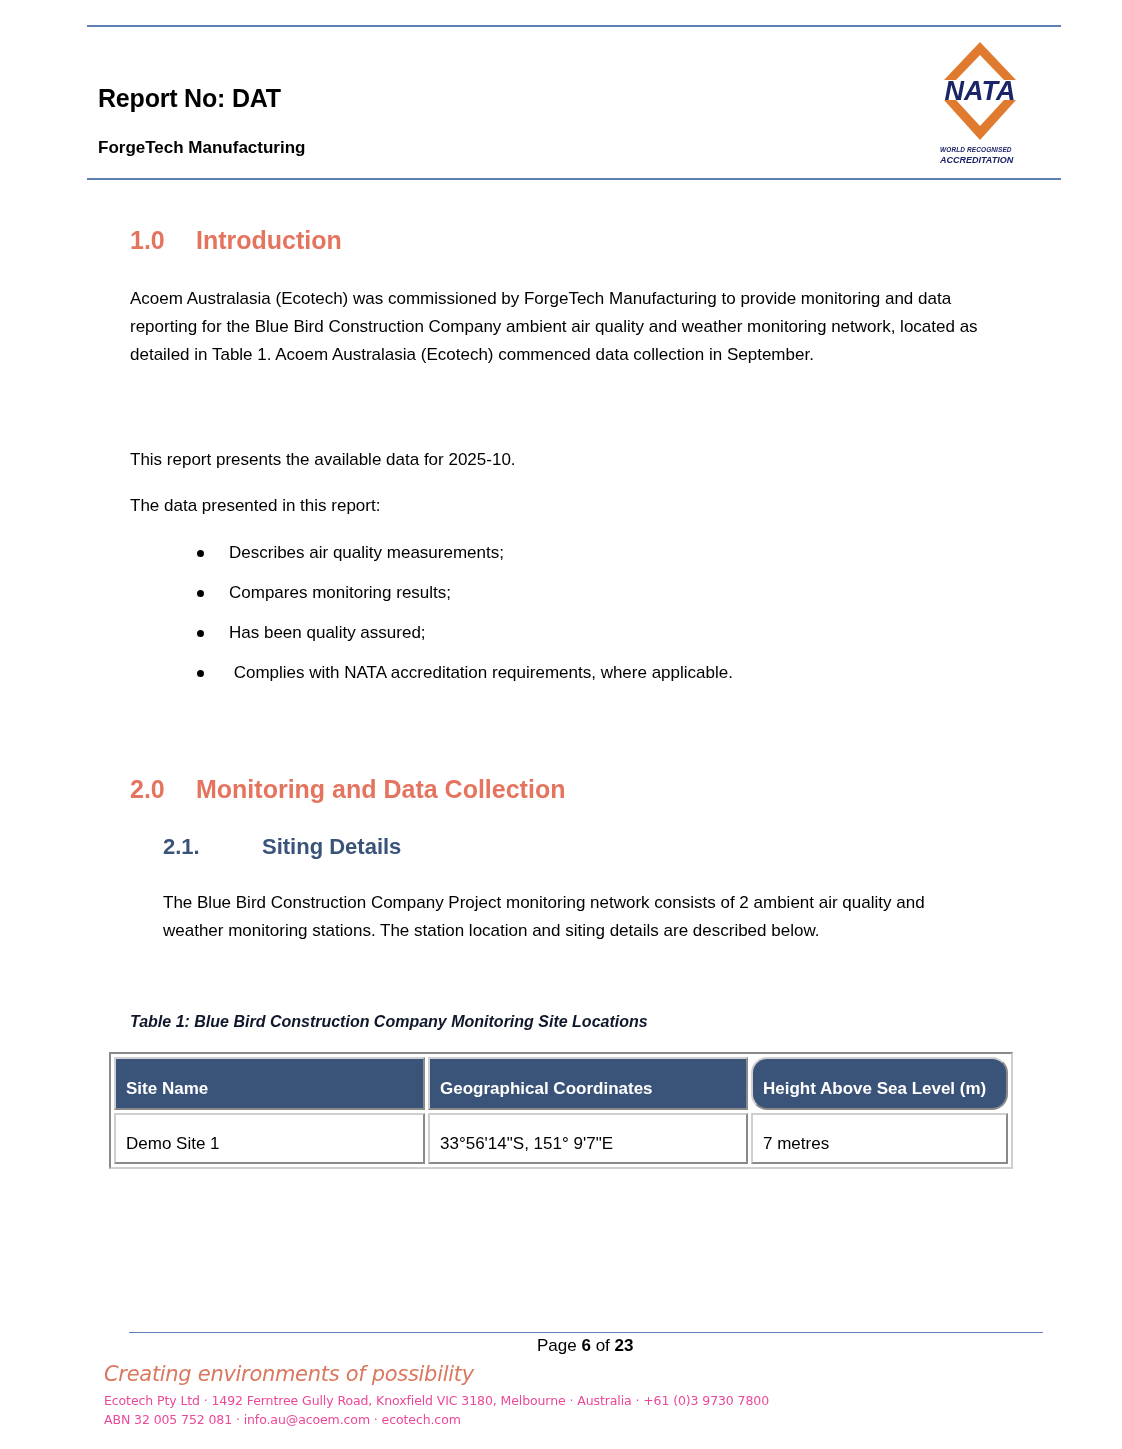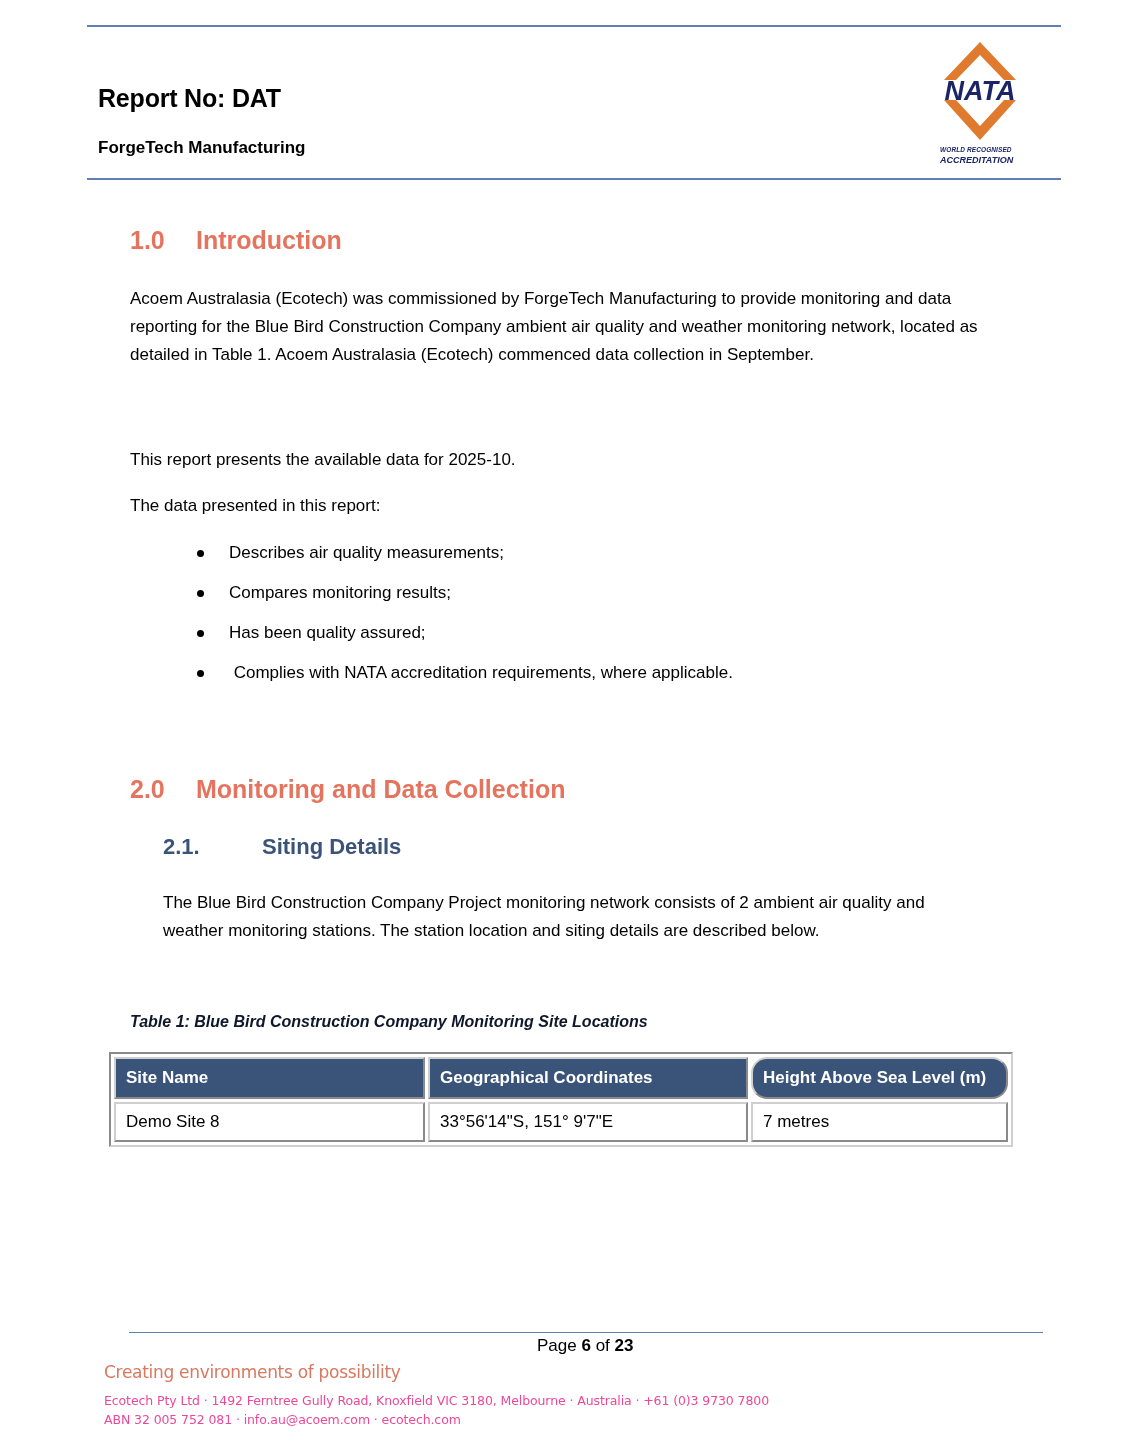--- a/index.html
+++ b/index.html
@@ -16,26 +16,26 @@
   .h1 .num { display: inline-block; width: 66px; }
   .h2 { position: absolute; font-size: 22px; font-weight: bold; color: #3a5479; white-space: nowrap; }
   .h2 .num { display: inline-block; width: 99px; }
   .para { position: absolute; font-size: 17px; line-height: 28px; width: 880px; }
   .bullet { position: absolute; font-size: 17px; white-space: nowrap; }
   .bullet .dot { position: absolute; left: 0; top: 7px; width: 7px; height: 7px; border-radius: 50%; background: #000; }
   .bullet .txt { position: absolute; white-space: nowrap; }
   .caption { left: 130px; top: 1013px; font-size: 16px; font-weight: bold; font-style: italic; color: #0f172a; }
   table.sites { position: absolute; left: 109px; top: 1052px; border-collapse: separate; border-spacing: 3px;
                 border: 2px solid #8a8a8a; border-right-color: #cfcfcf; border-bottom-color: #cfcfcf; }
-  table.sites th, table.sites td { height: 36px; padding: 0 0 0 10px; text-align: left; font-size: 17px;
+  table.sites th, table.sites td { height: 36px; padding: 11px 0 0 10px; text-align: left; font-size: 17px;
                 border: 2px solid #8a8a8a; border-top-color: #cfcfcf; border-left-color: #cfcfcf; }
   table.sites th { background: #3a5479; color: #fff; font-weight: bold; height: 38px; }
   table.sites td { background: #fff; }
   .pagenum { left: 537px; top: 1336px; font-size: 17px; }
-  .slogan { left: 104px; top: 1362px; font-size: 17px; color: #d9785f; font-family: "DejaVu Sans", sans-serif; letter-spacing: -0.3px; }
+  .slogan { left: 104px; top: 1362px; font-size: 21px; color: #d9785f; font-family: "DejaVu Sans", sans-serif; letter-spacing: -0.3px; font-style: italic; }
   .addr { position: absolute; left: 104px; font-size: 12.5px; color: #ec4899; font-family: "DejaVu Sans", sans-serif; white-space: nowrap; letter-spacing: -0.1px; }
 </style>
 </head>
 <body>
 
 <div class="rule" style="left:87px; top:25px; width:974px;"></div>
 <div class="abs report-no">Report No: DAT</div>
 <div class="abs client">ForgeTech Manufacturing</div>
 
 <div class="abs logo">
@@ -92,21 +92,21 @@
 <table class="sites">
   <thead>
     <tr>
       <th style="width:297px;">Site Name</th>
       <th style="width:306px;">Geographical Coordinates</th>
       <th style="width:243px;border-radius:16px;">Height Above Sea Level (m)</th>
     </tr>
   </thead>
   <tbody>
     <tr>
-      <td>Demo Site 8</td>
+      <td>Demo Site 1</td>
       <td>33°56'14"S, 151° 9'7"E</td>
       <td>7 metres</td>
     </tr>
   </tbody>
 </table>
 
 <div class="rule" style="left:129px; top:1332px; width:914px; height:1px;"></div>
 <div class="abs pagenum">
   <span style="white-space:pre;">Page </span><b>6</b><span style="white-space:pre;"> of </span><b>23</b>
 </div>

